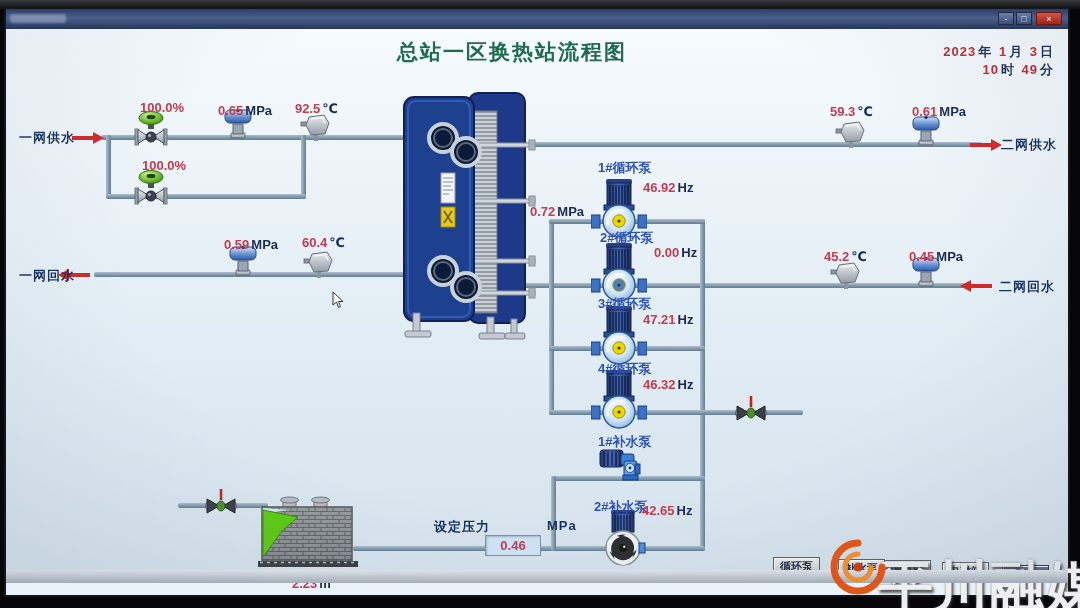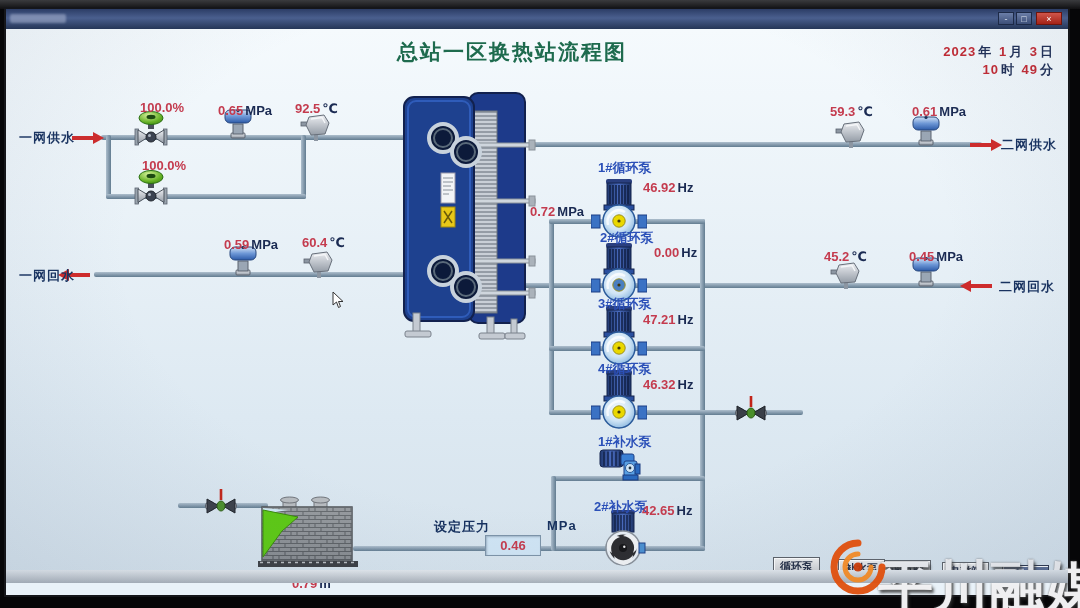--- a/index.html
+++ b/index.html
@@ -394,21 +394,21 @@
       <div class="plabel" style="left:592px;top:331px">4#循环泵</div>
       <div class="meas" style="left:637px;top:348px"><span>46.32</span><span class="unit">Hz</span></div>
       <div class="plabel" style="left:592px;top:404px">1#补水泵</div>
       <div class="plabel" style="left:588px;top:469px">2#补水泵</div>
       <div class="meas" style="left:636px;top:474px"><span>42.65</span><span class="unit">Hz</span></div>
 
       <div class="lineLabel" style="left:428px;top:489px">设定压力</div>
       <div class="setbox">0.46</div>
       <div class="lineLabel" style="left:541px;top:489px">MPa</div>
 
-      <div class="meas" style="left:286px;top:547px"><span>0.79</span><span class="unit">m</span></div>
+      <div class="meas" style="left:286px;top:547px"><span>2.23</span><span class="unit">m</span></div>
 
       <div class="hmi-btn" style="left:767px;top:528px">循环泵</div>
       <div class="hmi-btn" style="left:832px;top:530px">补水泵</div>
       <div class="hmi-btn" style="left:878px;top:531px">调节阀</div>
       <div class="hmi-btn" style="left:936px;top:533px">电磁阀</div>
       <div class="hmi-btn dark" style="left:996px;top:536px">退出</div>
 
       <svg class="inst" style="left:326px;top:262px;z-index:9" width="12" height="18">
           <use href="#sym-cursor"></use>
         </svg>

